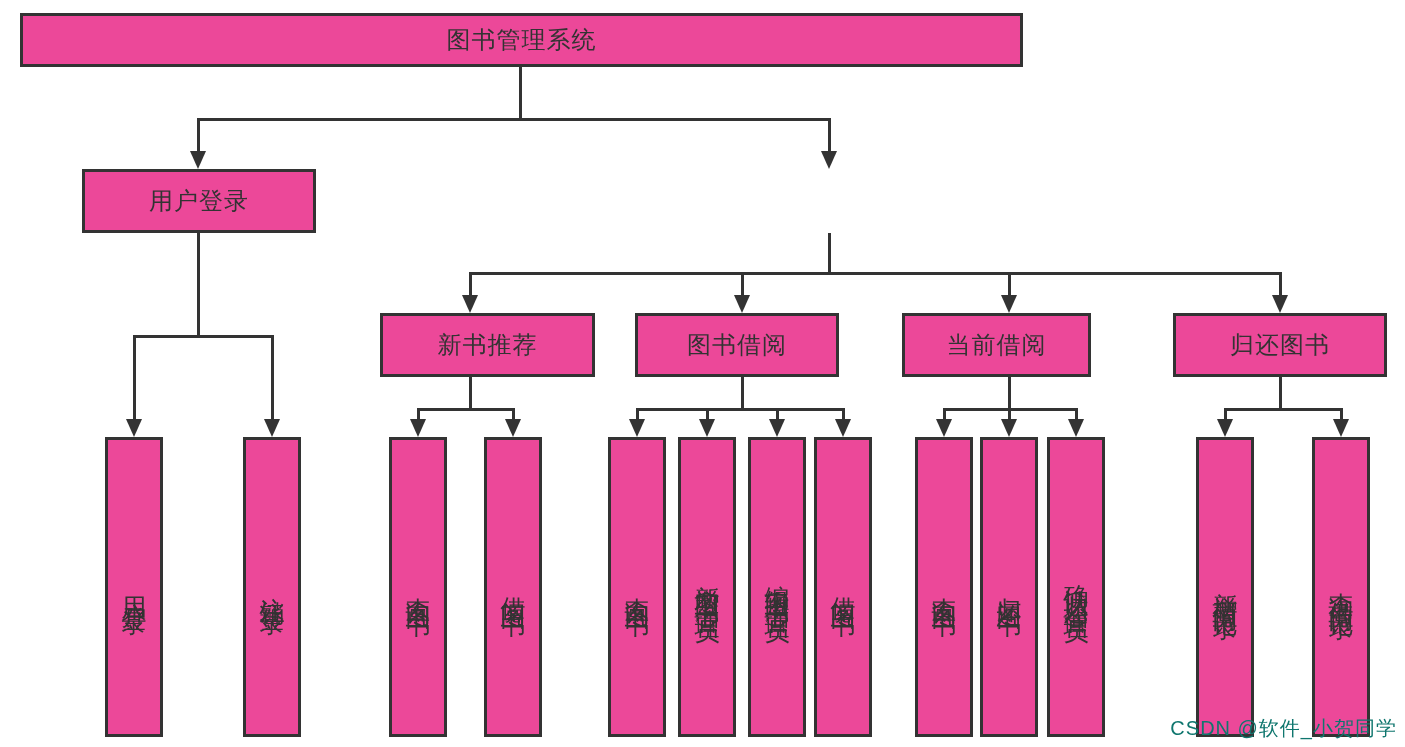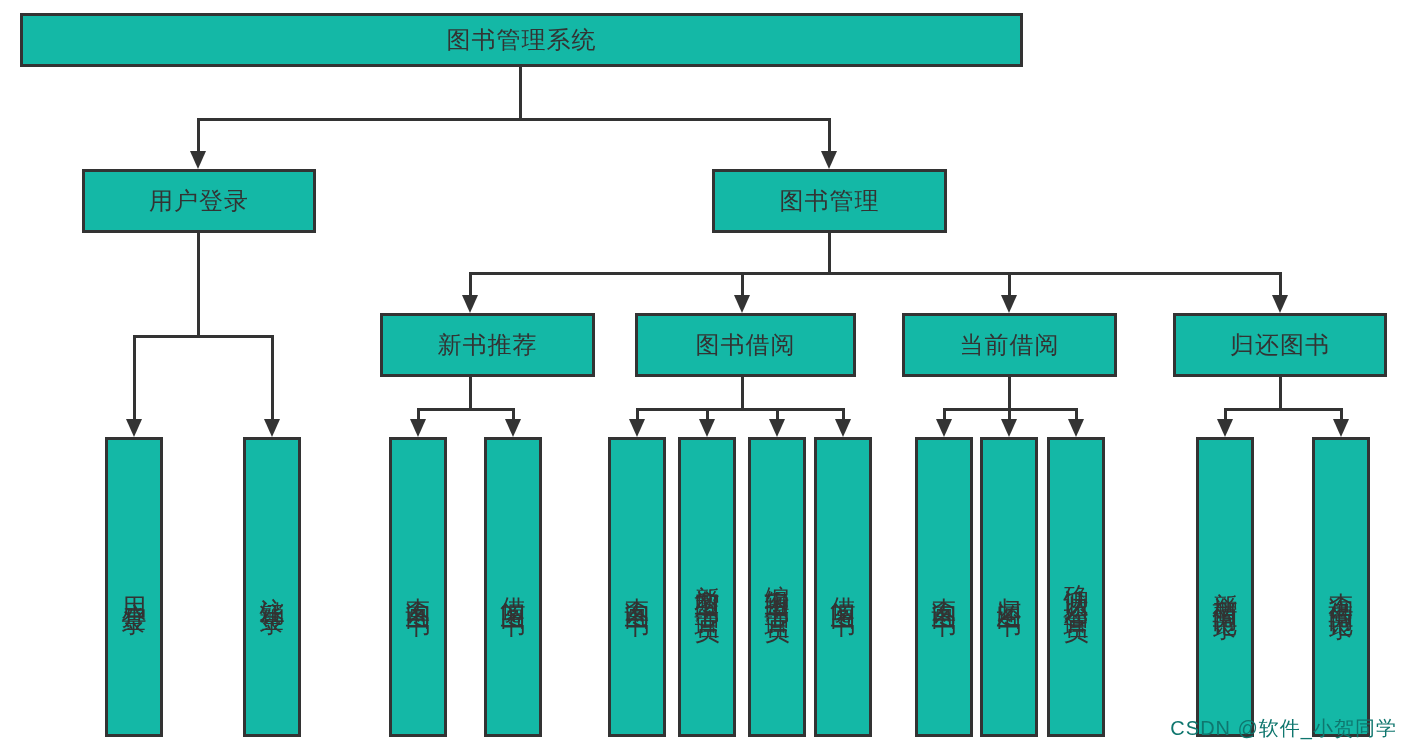--- a/index.html
+++ b/index.html
@@ -7,21 +7,21 @@
     position:relative;
     width:1405px;height:747px;
     background:#fff;
     font-family:"Liberation Sans", sans-serif;
     overflow:hidden;
   }
   .box{
     position:absolute;
     box-sizing:border-box;
     border:3px solid #333333;
-    background:#14b8a6;
+    background:#ec4899;
     display:flex;
     align-items:center;
     justify-content:center;
     color:#333333;
     font-size:24px;
     letter-spacing:1px;
   }
   .vbox{
     writing-mode:vertical-rl;
     text-orientation:mixed;
@@ -62,23 +62,20 @@
   <div class="vline" style="left:519px;top:67px;height:54px;"></div>
   <div class="hline" style="left:197px;top:118px;width:634px;"></div>
   <div class="vline" style="left:197px;top:118px;height:36px;"></div>
   <div class="arrowhead" style="left:190px;top:151px;"></div>
   <div class="vline" style="left:828px;top:118px;height:36px;"></div>
   <div class="arrowhead" style="left:821px;top:151px;"></div>
 
   <div class="box" style="left:82px;top:169px;width:234px;height:64px;">
     <span>用户登录</span>
   </div>
-  <div class="box" style="left:712px;top:169px;width:235px;height:64px;">
-    <span>图书管理</span>
-  </div>
 
   <div class="vline" style="left:197px;top:233px;height:105px;"></div>
   <div class="hline" style="left:133px;top:335px;width:141px;"></div>
   <div class="vline" style="left:133px;top:335px;height:86px;"></div>
   <div class="arrowhead" style="left:126px;top:419px;"></div>
   <div class="vline" style="left:271px;top:335px;height:86px;"></div>
   <div class="arrowhead" style="left:264px;top:419px;"></div>
 
   <div class="vline" style="left:828px;top:233px;height:42px;"></div>
   <div class="hline" style="left:469px;top:272px;width:813px;"></div>
@@ -87,24 +84,24 @@
   <div class="vline" style="left:741px;top:272px;height:26px;"></div>
   <div class="arrowhead" style="left:734px;top:295px;"></div>
   <div class="vline" style="left:1008px;top:272px;height:26px;"></div>
   <div class="arrowhead" style="left:1001px;top:295px;"></div>
   <div class="vline" style="left:1279px;top:272px;height:26px;"></div>
   <div class="arrowhead" style="left:1272px;top:295px;"></div>
 
   <div class="box" style="left:380px;top:313px;width:215px;height:64px;">
     <span>新书推荐</span>
   </div>
-  <div class="box" style="left:635px;top:313px;width:221px;height:64px;">
+  <div class="box" style="left:635px;top:313px;width:204px;height:64px;">
     <span>图书借阅</span>
   </div>
-  <div class="box" style="left:902px;top:313px;width:215px;height:64px;">
+  <div class="box" style="left:902px;top:313px;width:189px;height:64px;">
     <span>当前借阅</span>
   </div>
   <div class="box" style="left:1173px;top:313px;width:214px;height:64px;">
     <span>归还图书</span>
   </div>
 
   <div class="vline" style="left:469px;top:377px;height:34px;"></div>
   <div class="hline" style="left:417px;top:408px;width:98px;"></div>
   <div class="vline" style="left:417px;top:408px;height:13px;"></div>
   <div class="arrowhead" style="left:410px;top:419px;"></div>

